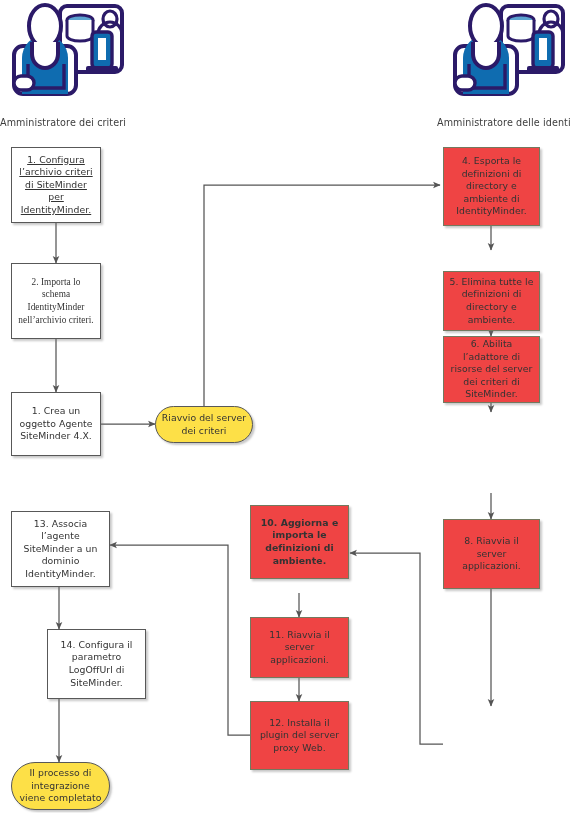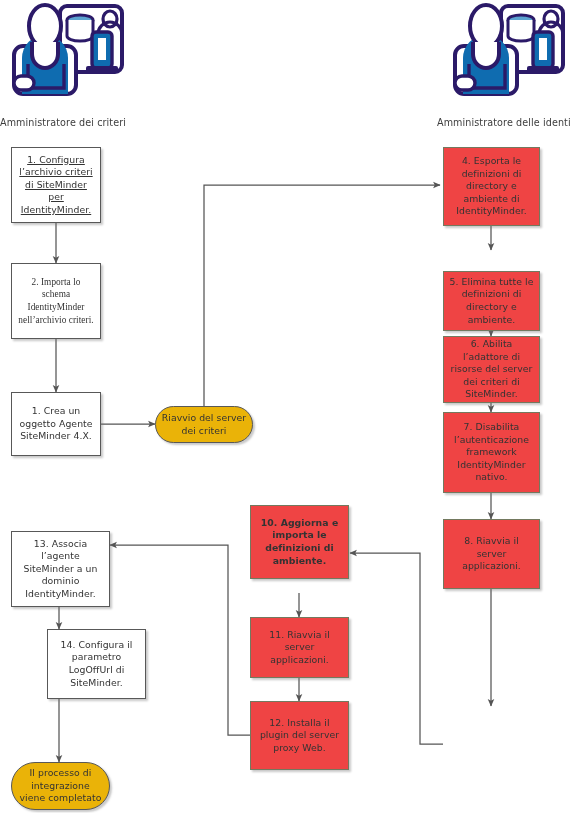--- a/index.html
+++ b/index.html
@@ -47,21 +47,21 @@
     background: #ffffff;
     border: 1px solid #585858;
     box-shadow: 2px 2px 2px rgba(120,120,120,0.40);
   }
   .box-green {
     background: #ef4444;
     border: 1px solid #73795f;
     box-shadow: 2px 2px 2px rgba(120,120,120,0.40);
   }
   .oval-gray {
-    background: #eab308;
+    background: #fde047;
     border: 1px solid #585858;
     border-radius: 999px;
     box-shadow: 2px 2px 2px rgba(120,120,120,0.40);
   }
   .role-label {
     position: absolute;
     font-size: 9.6px;
     color: #3d3d3d;
     letter-spacing: 0.1px;
     white-space: nowrap;
@@ -166,30 +166,29 @@
   <div class="node box-white" style="left:11px; top:392px; width:90px; height:64px;">1. Crea un oggetto Agente SiteMinder 4.X.</div>
 
   <div class="node oval-gray" style="left:155px; top:406px; width:98px; height:37px;">Riavvio del server dei criteri</div>
 
   <div class="node box-green" style="left:443px; top:147px; width:97px; height:79px;">4. Esporta le definizioni di directory e ambiente di IdentityMinder.</div>
 
   <div class="node box-green" style="left:443px; top:250px; width:97px; height:60px;margin-top:21px;">5. Elimina tutte le definizioni di directory e ambiente.</div>
 
   <div class="node box-green" style="left:443px; top:336px; width:97px; height:67px;">6. Abilita l’adattore di risorse del server dei criteri di SiteMinder.</div>
 
-  <div class="node box-green" style="left:443px; top:412px; width:97px; height:81px;">7. Disabilita l’autenticazione framework IdentityMinder nativo.</div>
 
   <div class="node box-green" style="left:443px; top:519px; width:97px; height:70px;">8. Riavvia il server applicazioni.</div>
 
 
   <div class="node box-green" style="left:250px; top:505px; width:99px; height:74px;font-weight:bold;">10. Aggiorna e importa le definizioni di ambiente.</div>
 
   <div class="node box-green" style="left:250px; top:617px; width:99px; height:61px;">11. Riavvia il server applicazioni.</div>
 
   <div class="node box-green" style="left:250px; top:701px; width:99px; height:69px;">12.  Installa il plugin del server proxy Web.</div>
 
-  <div class="node box-white" style="left:11px; top:511px; width:99px; height:76px;margin-top:20px;">13. Associa l’agente SiteMinder a un dominio IdentityMinder.</div>
+  <div class="node box-white" style="left:11px; top:511px; width:99px; height:76px;">13. Associa l’agente SiteMinder a un dominio IdentityMinder.</div>
 
   <div class="node box-white" style="left:11px; top:629px; width:99px; height:70px;margin-left:36px;">14. Configura il parametro LogOffUrl di SiteMinder.</div>
 
   <div class="node oval-gray" style="left:11px; top:762px; width:99px; height:48px;">Il  processo di integrazione viene completato</div>
 
 </div>
 
 </body></html>

